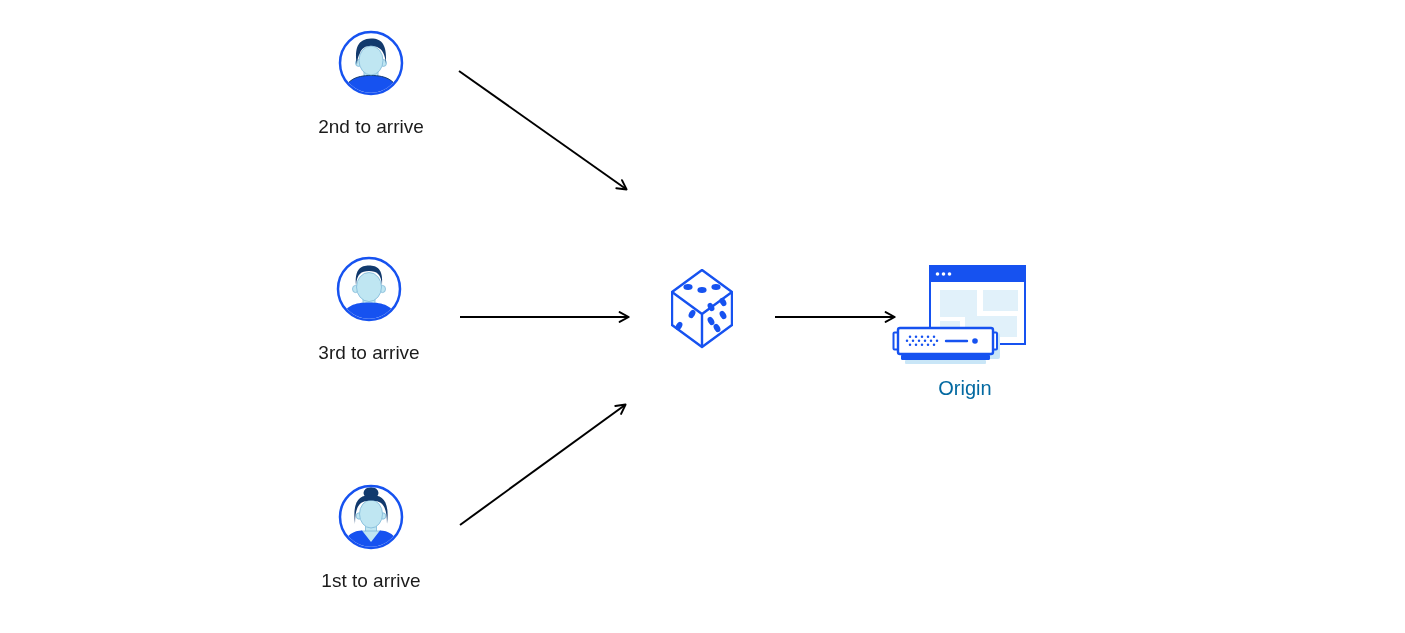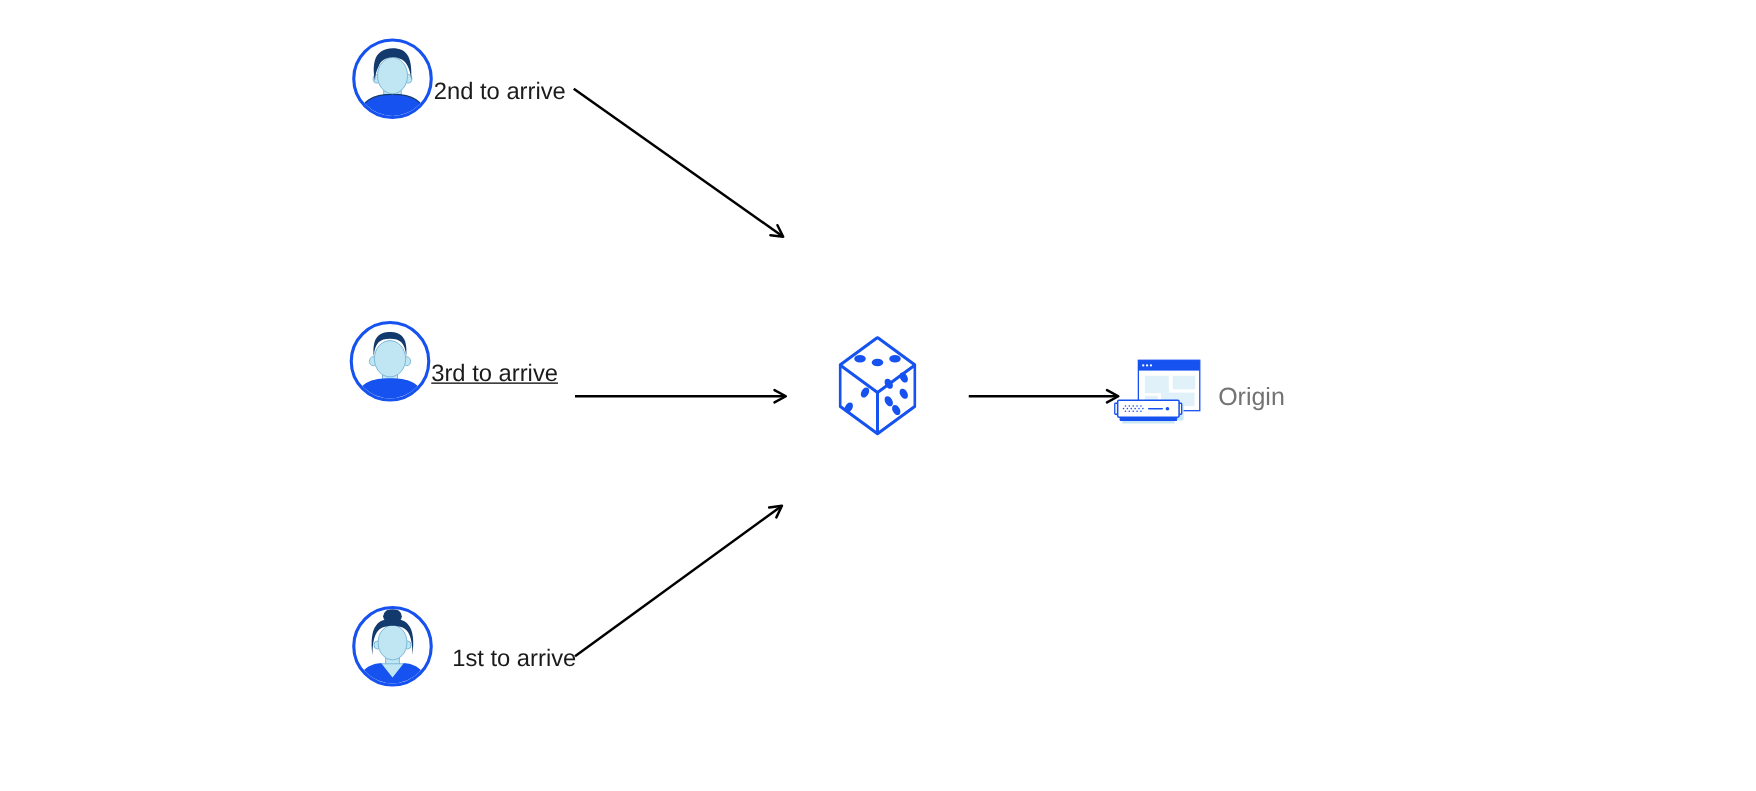--- a/index.html
+++ b/index.html
@@ -10,41 +10,41 @@
     background:#ffffff;
     font-family:"Liberation Sans", sans-serif;
     overflow:hidden;
   }
   .arrows{
     position:absolute;
     left:0;top:0;
     width:1405px;height:633px;
     pointer-events:none;
   }
-  .node{position:absolute;display:flex;flex-direction:row;align-items:center;}
+  .node{position:absolute;display:flex;flex-direction:column;align-items:center;}
   .client{width:180px;}
   .client-1{left:281px;top:30px;}
-  .client-2{left:279px;top:256px;text-decoration:underline;}
+  .client-2{left:279px;top:256px;}
   .client-3{left:281px;top:484px;justify-content:space-between;}
   .client .label{
     margin-top:21px;
     font-size:19px;
     line-height:1;
     color:#1b1b1b;
     text-align:center;
     white-space:nowrap;
   }
   .dice-node{left:671px;top:269px;}
   .origin-node{left:890px;top:258px;width:150px;}
   .origin-node svg{display:block;align-self:flex-start;}
   .origin-label{
     margin-top:12px;
     font-size:20px;
     line-height:1;
-    color:#737373;
+    color:#0369a1;
     text-align:center;
     width:150px;
   }
   .avatar{display:block;}
 </style>
 </head>
 <body>
 
 <div class="canvas">
 

